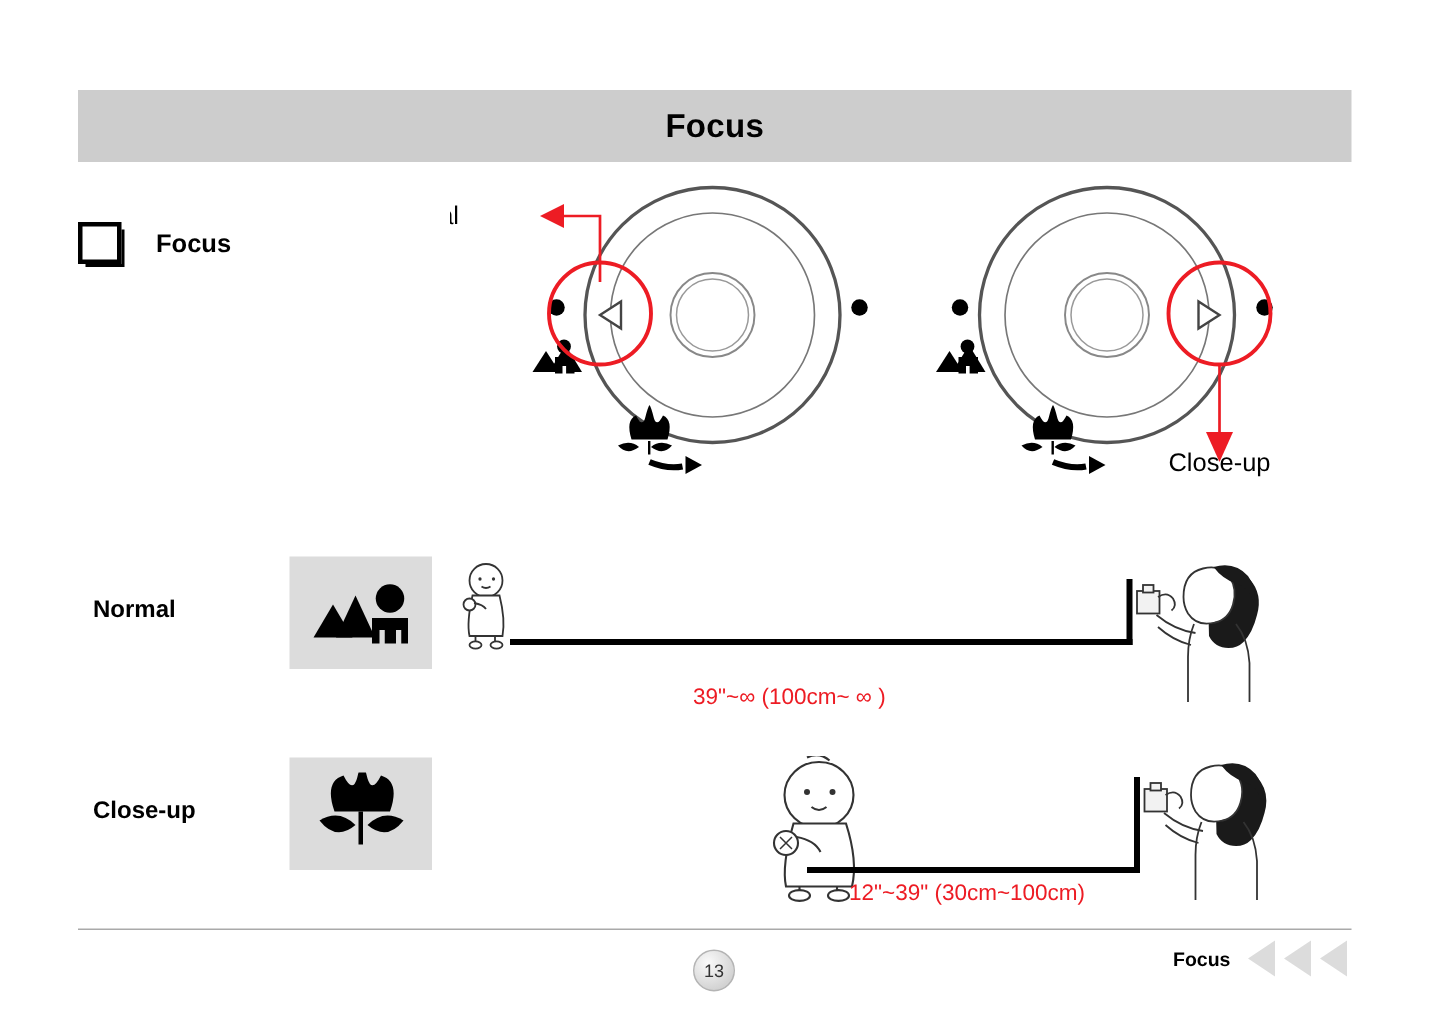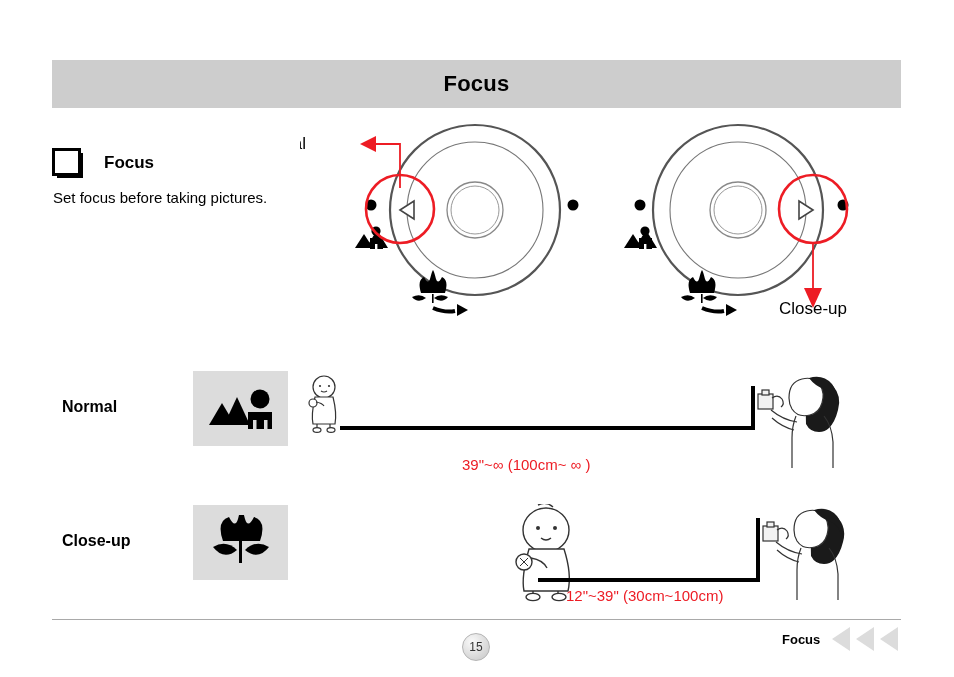--- a/index.html
+++ b/index.html
@@ -112,21 +112,20 @@
     <div class="header-title">Focus</div>
   </div>
 
   <div class="section-head">
     <div class="sq-icon">
       <div class="shadow"></div>
       <div class="face"></div>
     </div>
     <div class="section-title">Focus</div>
   </div>
-  <div class="section-desc">Set focus before taking pictures.</div>
 
   <div class="dials">
     <svg width="620" height="210" viewBox="0 0 620 210">
 
       <g>
 
         <circle cx="175" cy="92" r="85" fill="none" stroke="#555" stroke-width="2.2"></circle>
         <circle cx="175" cy="92" r="68" fill="none" stroke="#777" stroke-width="1.1"></circle>
         <circle cx="175" cy="92" r="28" fill="none" stroke="#888" stroke-width="1.3"></circle>
         <circle cx="175" cy="92" r="24" fill="none" stroke="#999" stroke-width="1"></circle>
@@ -301,21 +300,21 @@
         <rect x="267" y="18" width="7" height="5" fill="#f2f2f2"></rect>
         <path d="M277 26 q6 -4 10 1 q3 5 -1 8" fill="none"></path>
       </g>
     </svg>
 
     <div class="dist-text" style="left:566px; top:85px;">12"~39" (30cm~100cm)</div>
   </div>
 
   <div class="footer-rule"></div>
 
-  <div class="page-num">15</div>
+  <div class="page-num">13</div>
 
   <div class="footer-sec">Focus</div>
 
   <div class="nav-arrows">
     <div class="nav-tri"></div>
     <div class="nav-tri"></div>
     <div class="nav-tri"></div>
   </div>
 
 </div>

